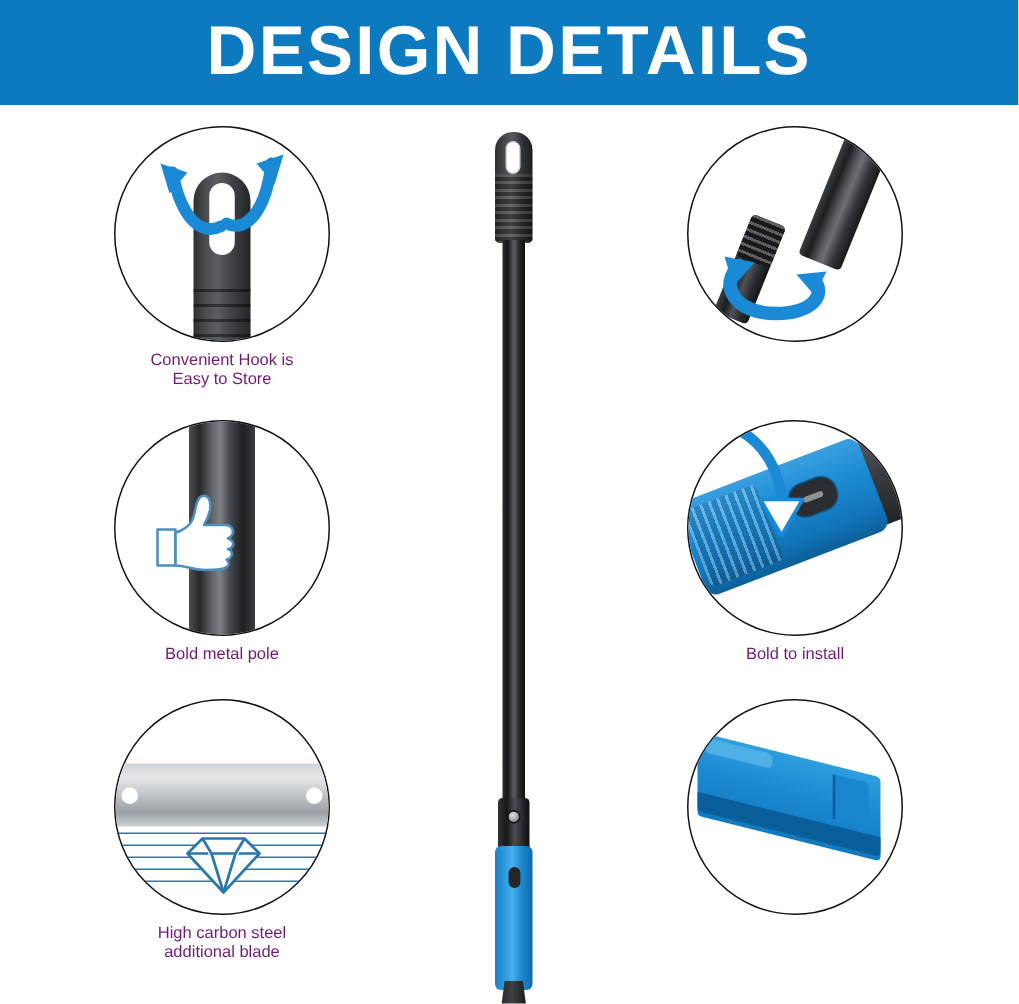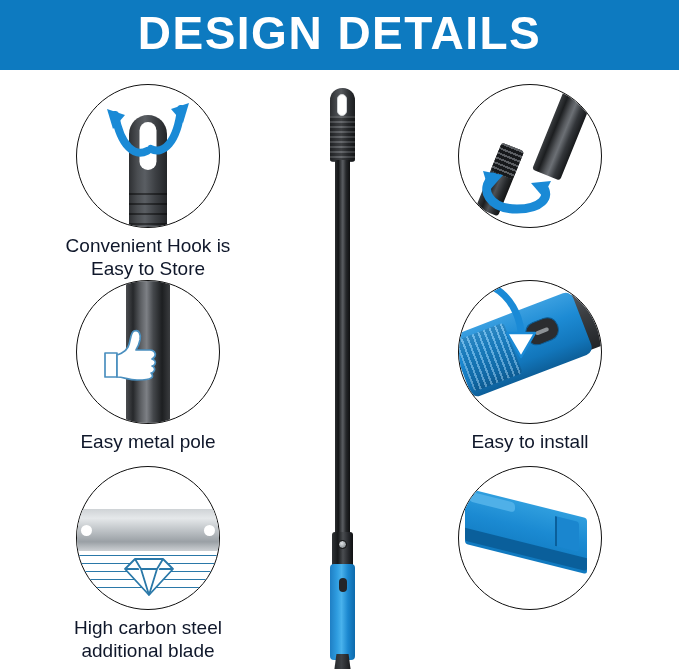--- a/index.html
+++ b/index.html
@@ -59,23 +59,23 @@
     width: 144px;
     height: 144px;
     border: 1.6px solid #111;
     border-radius: 50%;
     overflow: hidden;
     background: #fff;
     box-sizing: border-box;
   }
   .caption {
     margin-top: 6px;
-    font-size: 19px;
+    font-size: 11px;
     line-height: 1.22;
-    color: #0f172a;
+    color: #701a75;
   }
 
   .left-col  { left: 48px; }
   .right-col { left: 430px; }
   .row1 { top: 84px; }
   .row2 { top: 280px; }
   .row3 { top: 466px; }
 
   
   .hook-body {
@@ -432,21 +432,21 @@
     <div class="circle">
       <div class="pole-sample"></div>
       <svg class="arrow-svg" width="144" height="144" viewBox="0 0 144 144">
         <g stroke="#4a8fbf" stroke-width="1.7" fill="#ffffff" stroke-linejoin="round" stroke-linecap="round">
           <path d="M28 72 h12 v24 h-12 z"></path>
           <path d="M40 74 c0 0 8 -2 11 -8 c3 -6 2 -14 6 -16 c5 -2 7 3 6 9 c-1 5 -4 10 -4 10 h14 c4 0 6 3 5 6 c-1 2 -3 3 -3 3 c3 1 4 3 3 5 c-1 2 -3 2 -3 2 c3 1 3 4 2 5 c-1 2 -3 2 -3 2 c2 2 2 4 0 5 c-2 2 -7 2 -14 2 c-9 0 -13 -3 -20 -3 z"></path>
         </g>
       </svg>
     </div>
   </div>
-  <div class="caption">Easy metal pole</div>
+  <div class="caption">Bold metal pole</div>
 </div>
 
 <div class="feature left-col row3">
   <div class="circle-wrap">
     <div class="circle">
       <div class="blade-strip"></div>
       <div class="blade-notch l"></div>
       <div class="blade-notch r"></div>
       <div class="blade-lines">
         <i style="top:2px"></i>
@@ -492,21 +492,21 @@
       <div class="ei-grip">
         <div class="ei-ribs"></div>
         <div class="ei-button"></div>
       </div>
       <svg class="arrow-svg" width="144" height="144" viewBox="0 0 144 144">
         <path d="M34 6 C 52 16, 60 34, 62 50" stroke="#1a8ad6" stroke-width="7" fill="none" stroke-linecap="round"></path>
         <polygon points="62,76 48,52 76,52" fill="#ffffff" stroke="#1a8ad6" stroke-width="2.4" stroke-linejoin="round"></polygon>
       </svg>
     </div>
   </div>
-  <div class="caption">Easy to install</div>
+  <div class="caption">Bold to install</div>
 </div>
 
 <div class="feature right-col row3">
   <div class="circle-wrap">
     <div class="circle">
       <div class="cap-main"></div>
       <div class="cap-side"></div>
       <div class="cap-lip"></div>
       <div class="cap-tab"></div>
     </div>

